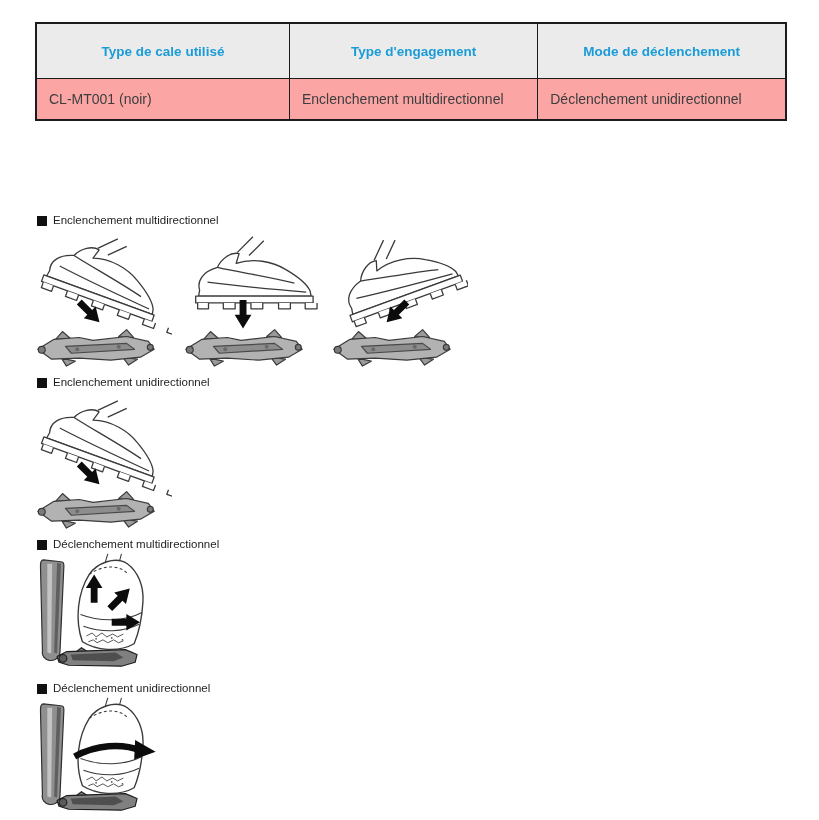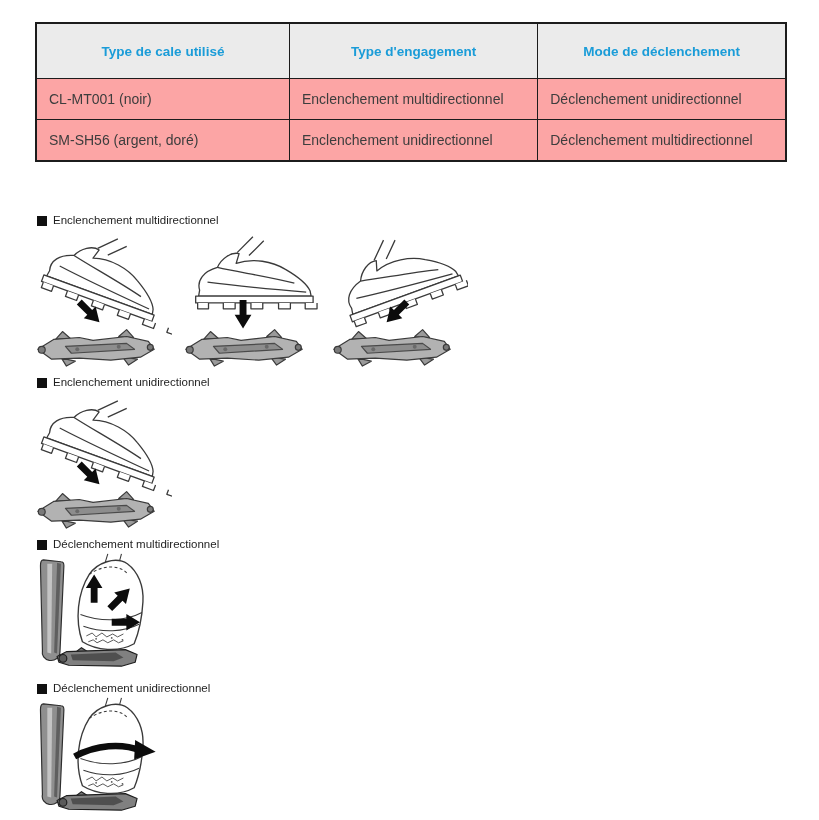--- a/index.html
+++ b/index.html
@@ -107,25 +107,20 @@
         <th>Type d'engagement</th>
         <th>Mode de déclenchement</th>
       </tr>
     </thead>
     <tbody>
       <tr>
         <td>CL-MT001 (noir)</td>
         <td>Enclenchement multidirectionnel</td>
         <td>Déclenchement unidirectionnel</td>
       </tr>
-      <tr>
-        <td>SM-SH56 (argent, doré)</td>
-        <td>Enclenchement unidirectionnel</td>
-        <td>Déclenchement multidirectionnel</td>
-      </tr>
     </tbody>
   </table>
 
   <div class="sec-label" style="left:37px; top:214px;">
     <span class="bullet"></span>
     <span>Enclenchement multidirectionnel</span>
   </div>
   <div class="fig-row" style="left:24px; top:228px;">
     <svg class="fig" width="148" height="140" viewBox="0 0 150 140" xmlns="http://www.w3.org/2000/svg" xmlns:xlink="http://www.w3.org/1999/xlink">
       <g>

